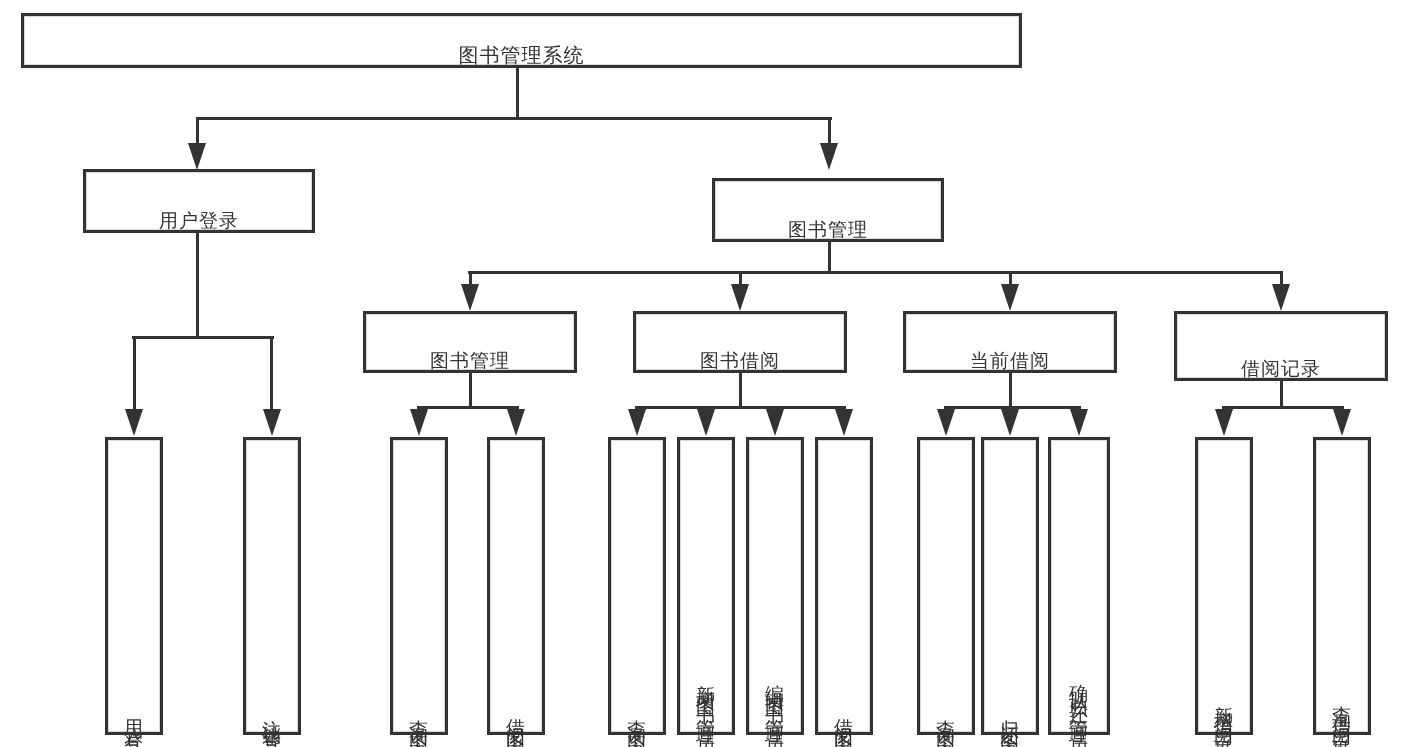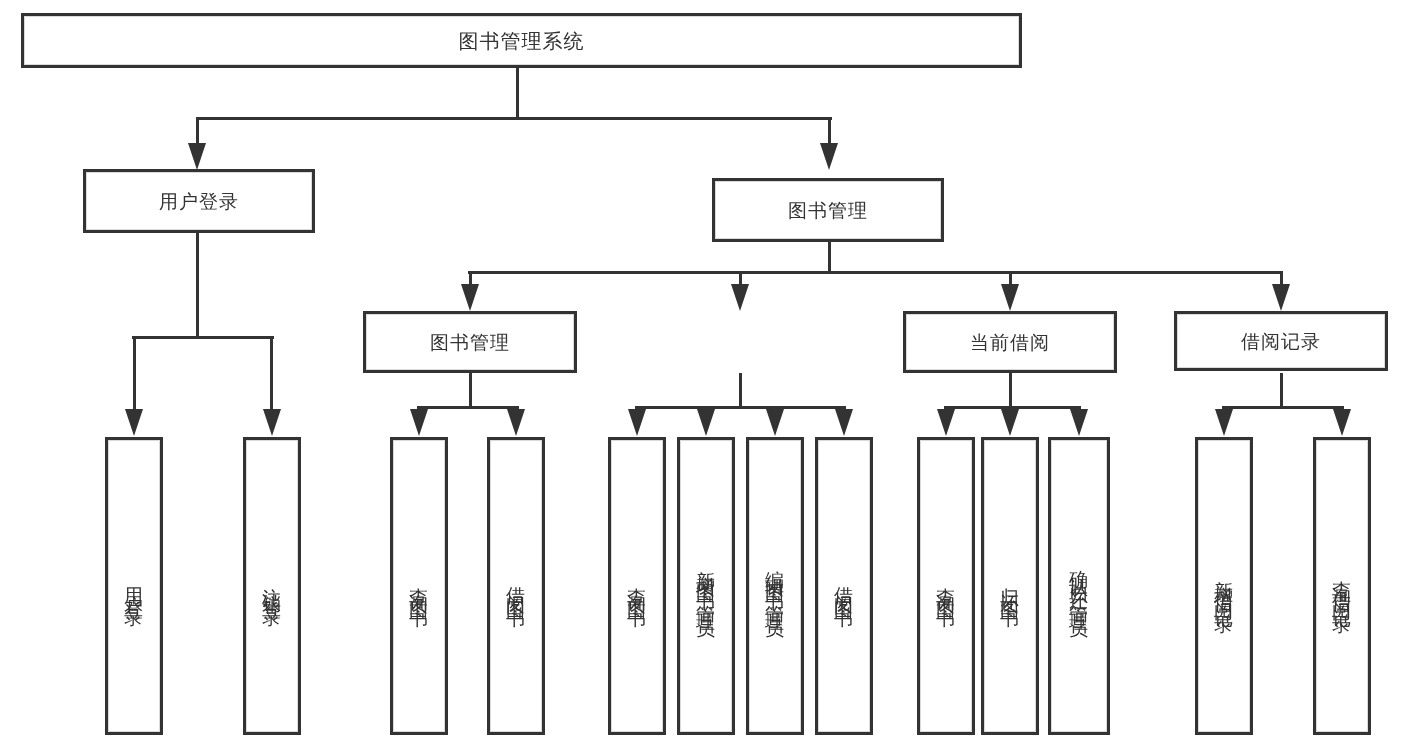--- a/index.html
+++ b/index.html
@@ -12,21 +12,21 @@
   html,body{margin:0;padding:0;background:var(--background);}
   .stage{
     position:relative;width:1405px;height:747px;background:var(--background);
     font-family:"Liberation Sans","DejaVu Sans",sans-serif;color:var(--text);
     overflow:hidden;
   }
   
   .node{
     position:absolute;box-sizing:border-box;background:#fff;
     border:3px solid var(--line);
-    display:flex;align-items:center;justify-content:center;
+    display:flex;align-items:flex-end;justify-content:center;
     box-shadow:inset 0 0 0 1px rgba(150,150,150,.35);
   }
   .node .lbl{font-size:19px;letter-spacing:1px;color:var(--text);line-height:1;}
   .root .lbl{font-size:20px;}
   
   .vnode .lbl{
     writing-mode:vertical-rl;text-orientation:mixed;
     font-size:19px;letter-spacing:7px;line-height:1;white-space:nowrap;
   }
   
@@ -103,24 +103,27 @@
   <div class="node" style="left:83px;top:169px;width:232px;height:64px">
     <span class="lbl">用户登录</span>
   </div>
   <div class="node" style="left:712px;top:178px;width:232px;height:64px">
     <span class="lbl">图书管理</span>
   </div>
 
   <div class="node" style="left:363px;top:311px;width:214px;height:62px">
     <span class="lbl">图书管理</span>
   </div>
+  <div class="node" style="left:633px;top:311px;width:214px;height:62px">
+    <span class="lbl">图书借阅</span>
+  </div>
   <div class="node" style="left:903px;top:311px;width:214px;height:62px">
     <span class="lbl">当前借阅</span>
   </div>
-  <div class="node" style="left:1174px;top:311px;width:214px;height:60px">
+  <div class="node" style="left:1174px;top:311px;width:214px;height:70px">
     <span class="lbl">借阅记录</span>
   </div>
 
   <div class="node vnode" style="left:105px;top:437px;width:58px;height:298px">
     <span class="lbl">用户登录</span>
   </div>
   <div class="node vnode" style="left:243px;top:437px;width:58px;height:298px">
     <span class="lbl">注销登录</span>
   </div>
 

